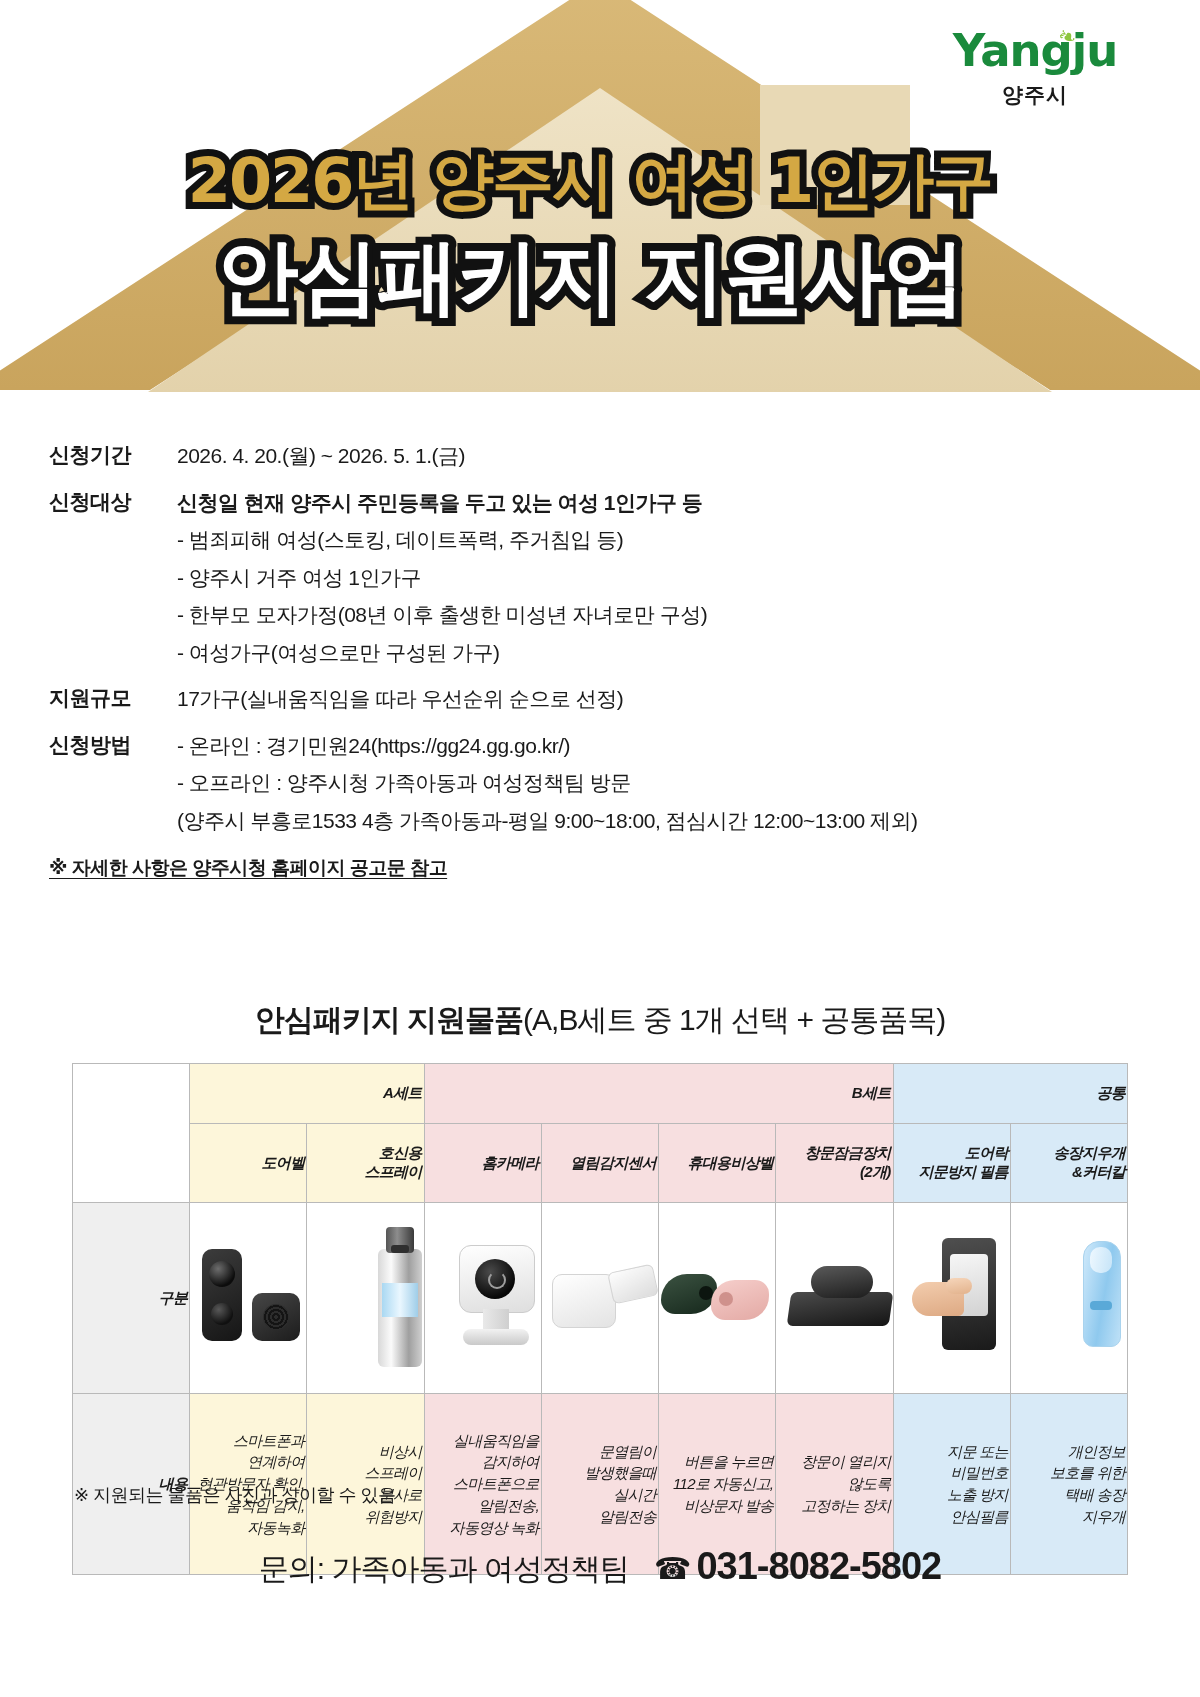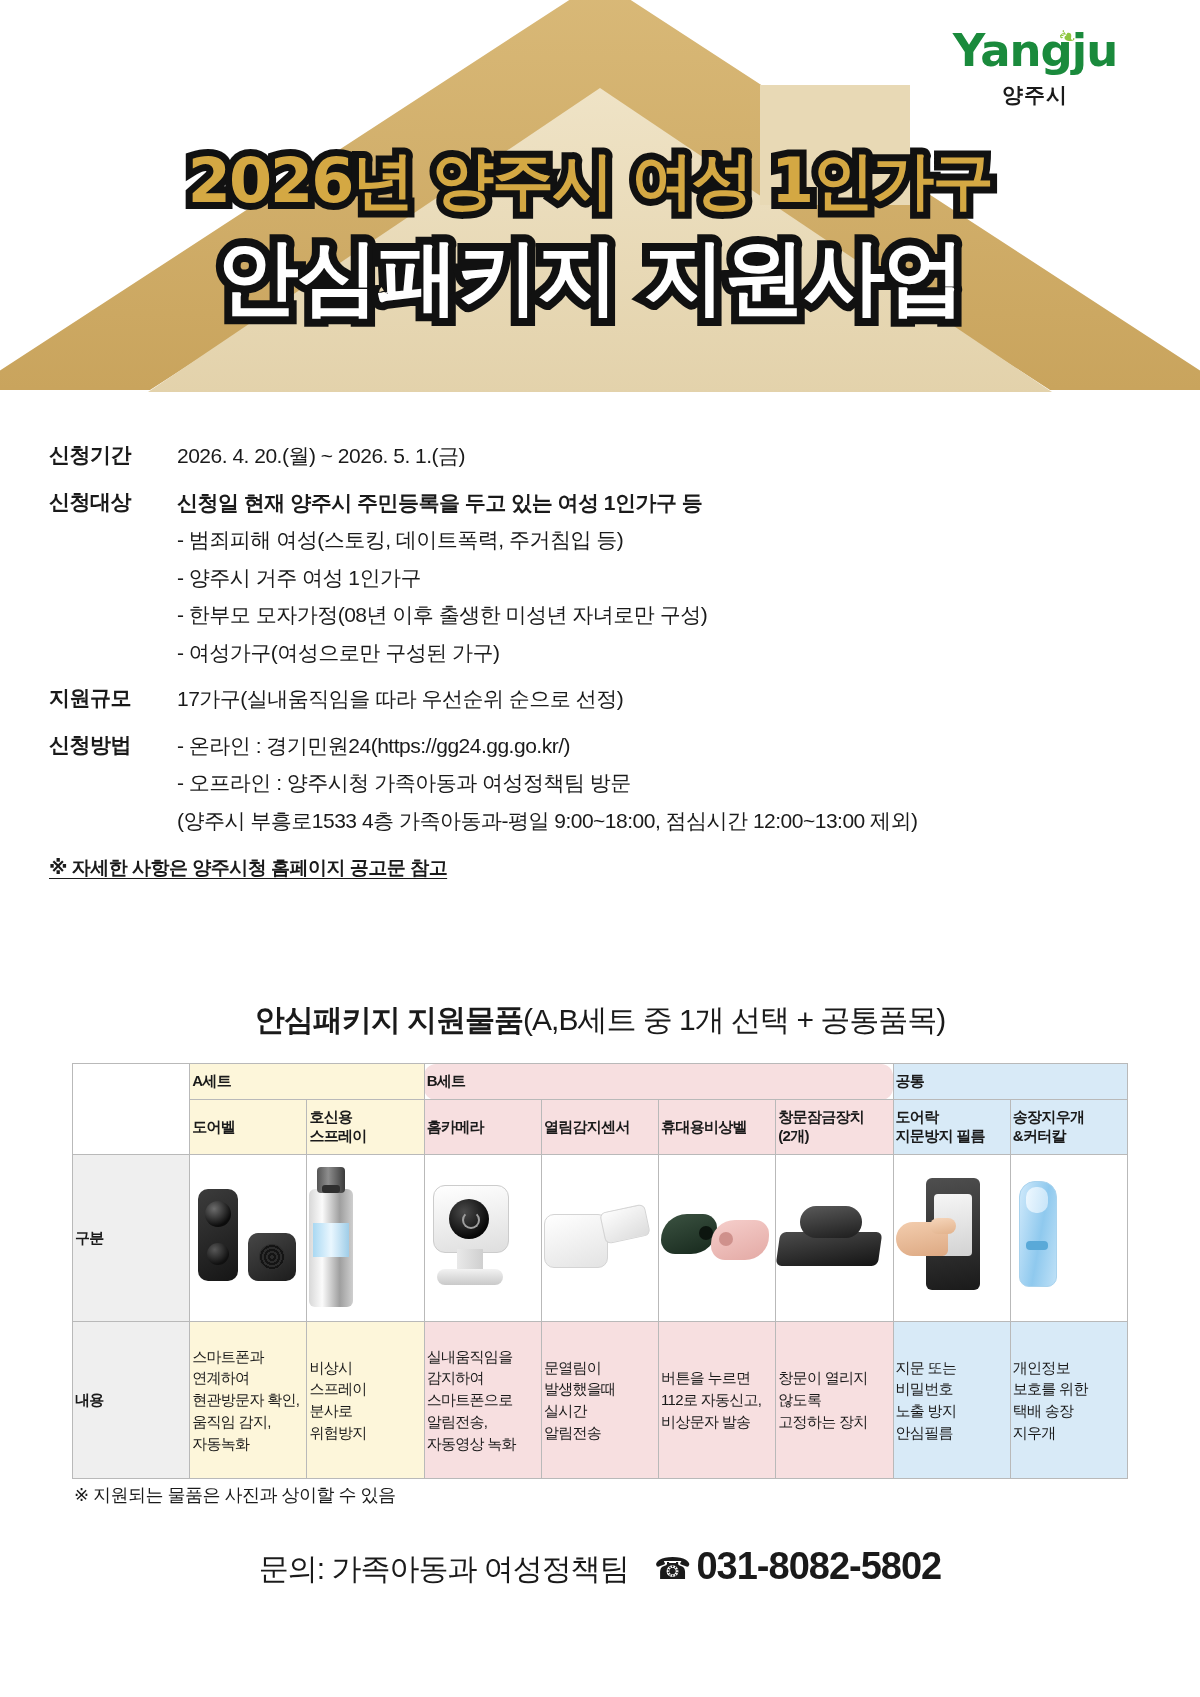--- a/index.html
+++ b/index.html
@@ -162,28 +162,29 @@
   table.goods {
     position: absolute;
     left: 72px;
     top: 1063px;
     width: 1056px;
     border-collapse: collapse;
     table-layout: fixed;
   }
   table.goods td, table.goods th {
     border: 1px solid #b9b9b9;
-    text-align: left;
+    text-align: right;
     vertical-align: middle;
     font-size: 15px;
     letter-spacing: -0.7px;
-    padding: 8px 2px;
+    padding: 20px 2px;
+    font-style: italic;
   }
   .set-a { background: #fdf6da; font-weight: bold; font-size: 19px; }
-  .set-b { background: #f7dfe0; font-weight: bold; font-size: 19px; border-radius: 12px; }
+  .set-b { background: #f7dfe0; font-weight: bold; font-size: 19px; }
   .set-c { background: #d8eaf7; font-weight: bold; font-size: 19px; }
   .hdr-a { background: #fdf6da; font-weight: bold; font-size: 16px; }
   .hdr-b { background: #f7dfe0; font-weight: bold; font-size: 16px; }
   .hdr-c { background: #d8eaf7; font-weight: bold; font-size: 16px; }
   .gubun-cell {
     background: #efefef;
     font-weight: bold;
     font-size: 20px;
     width: 76px;
   }

